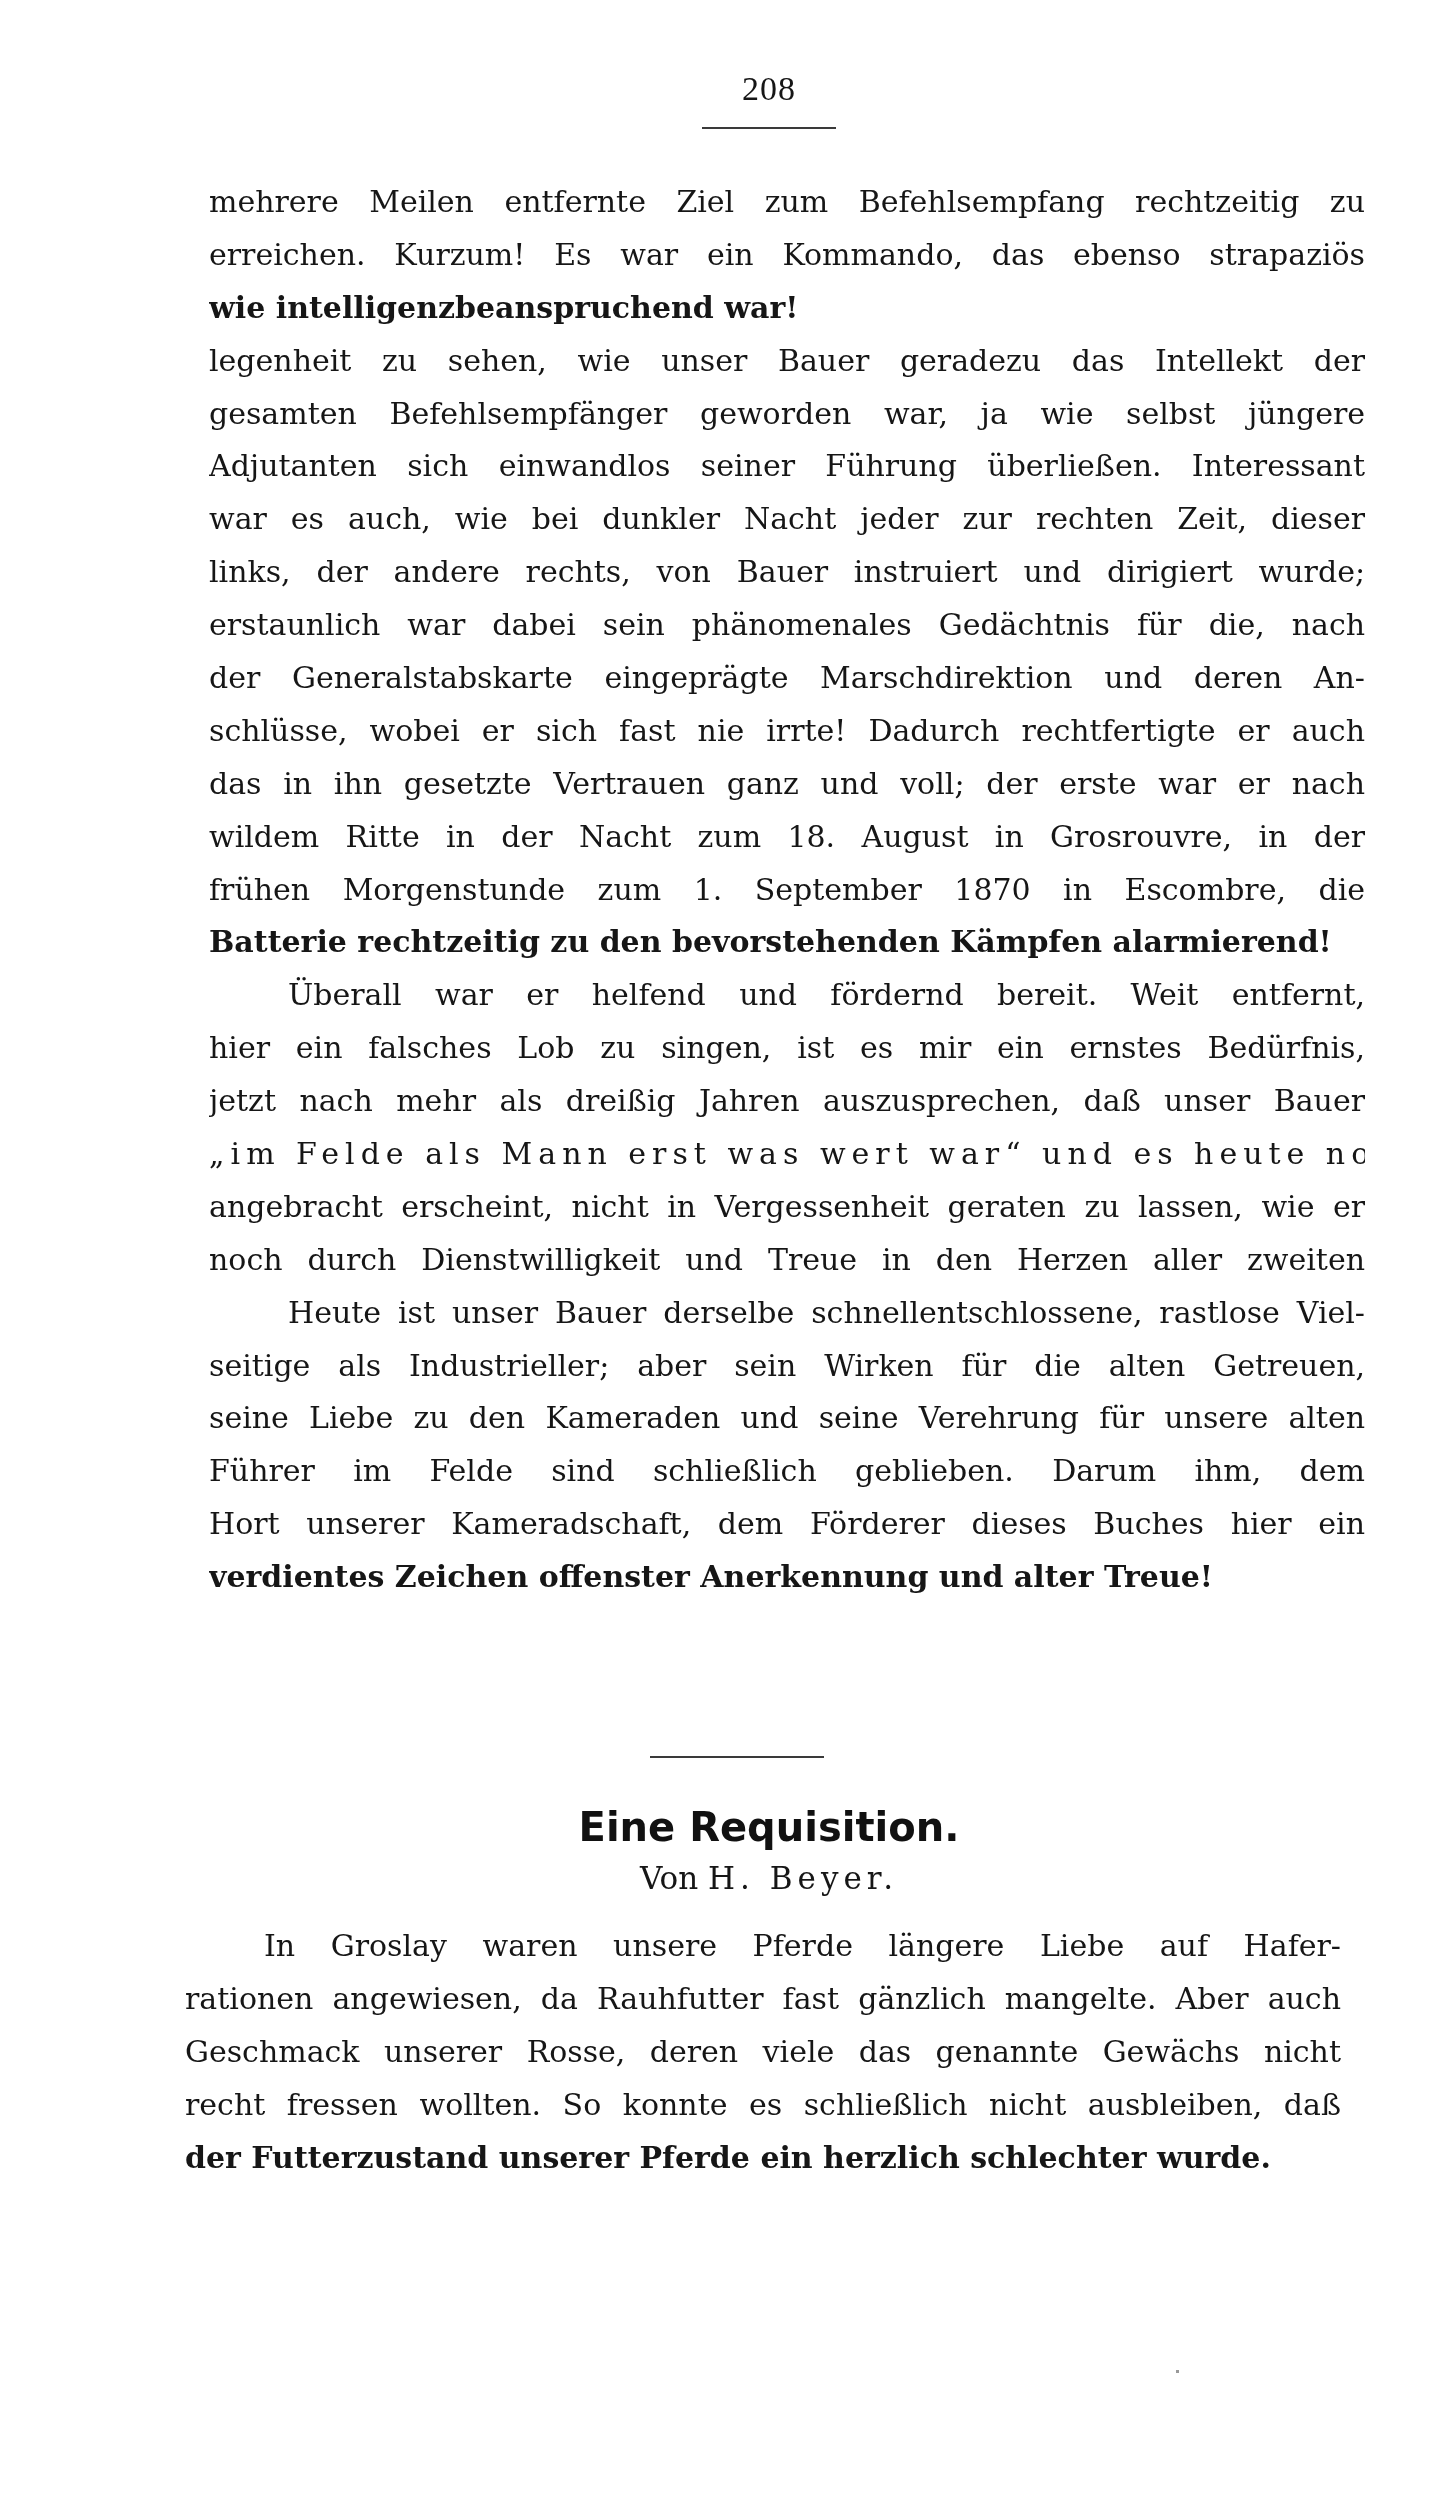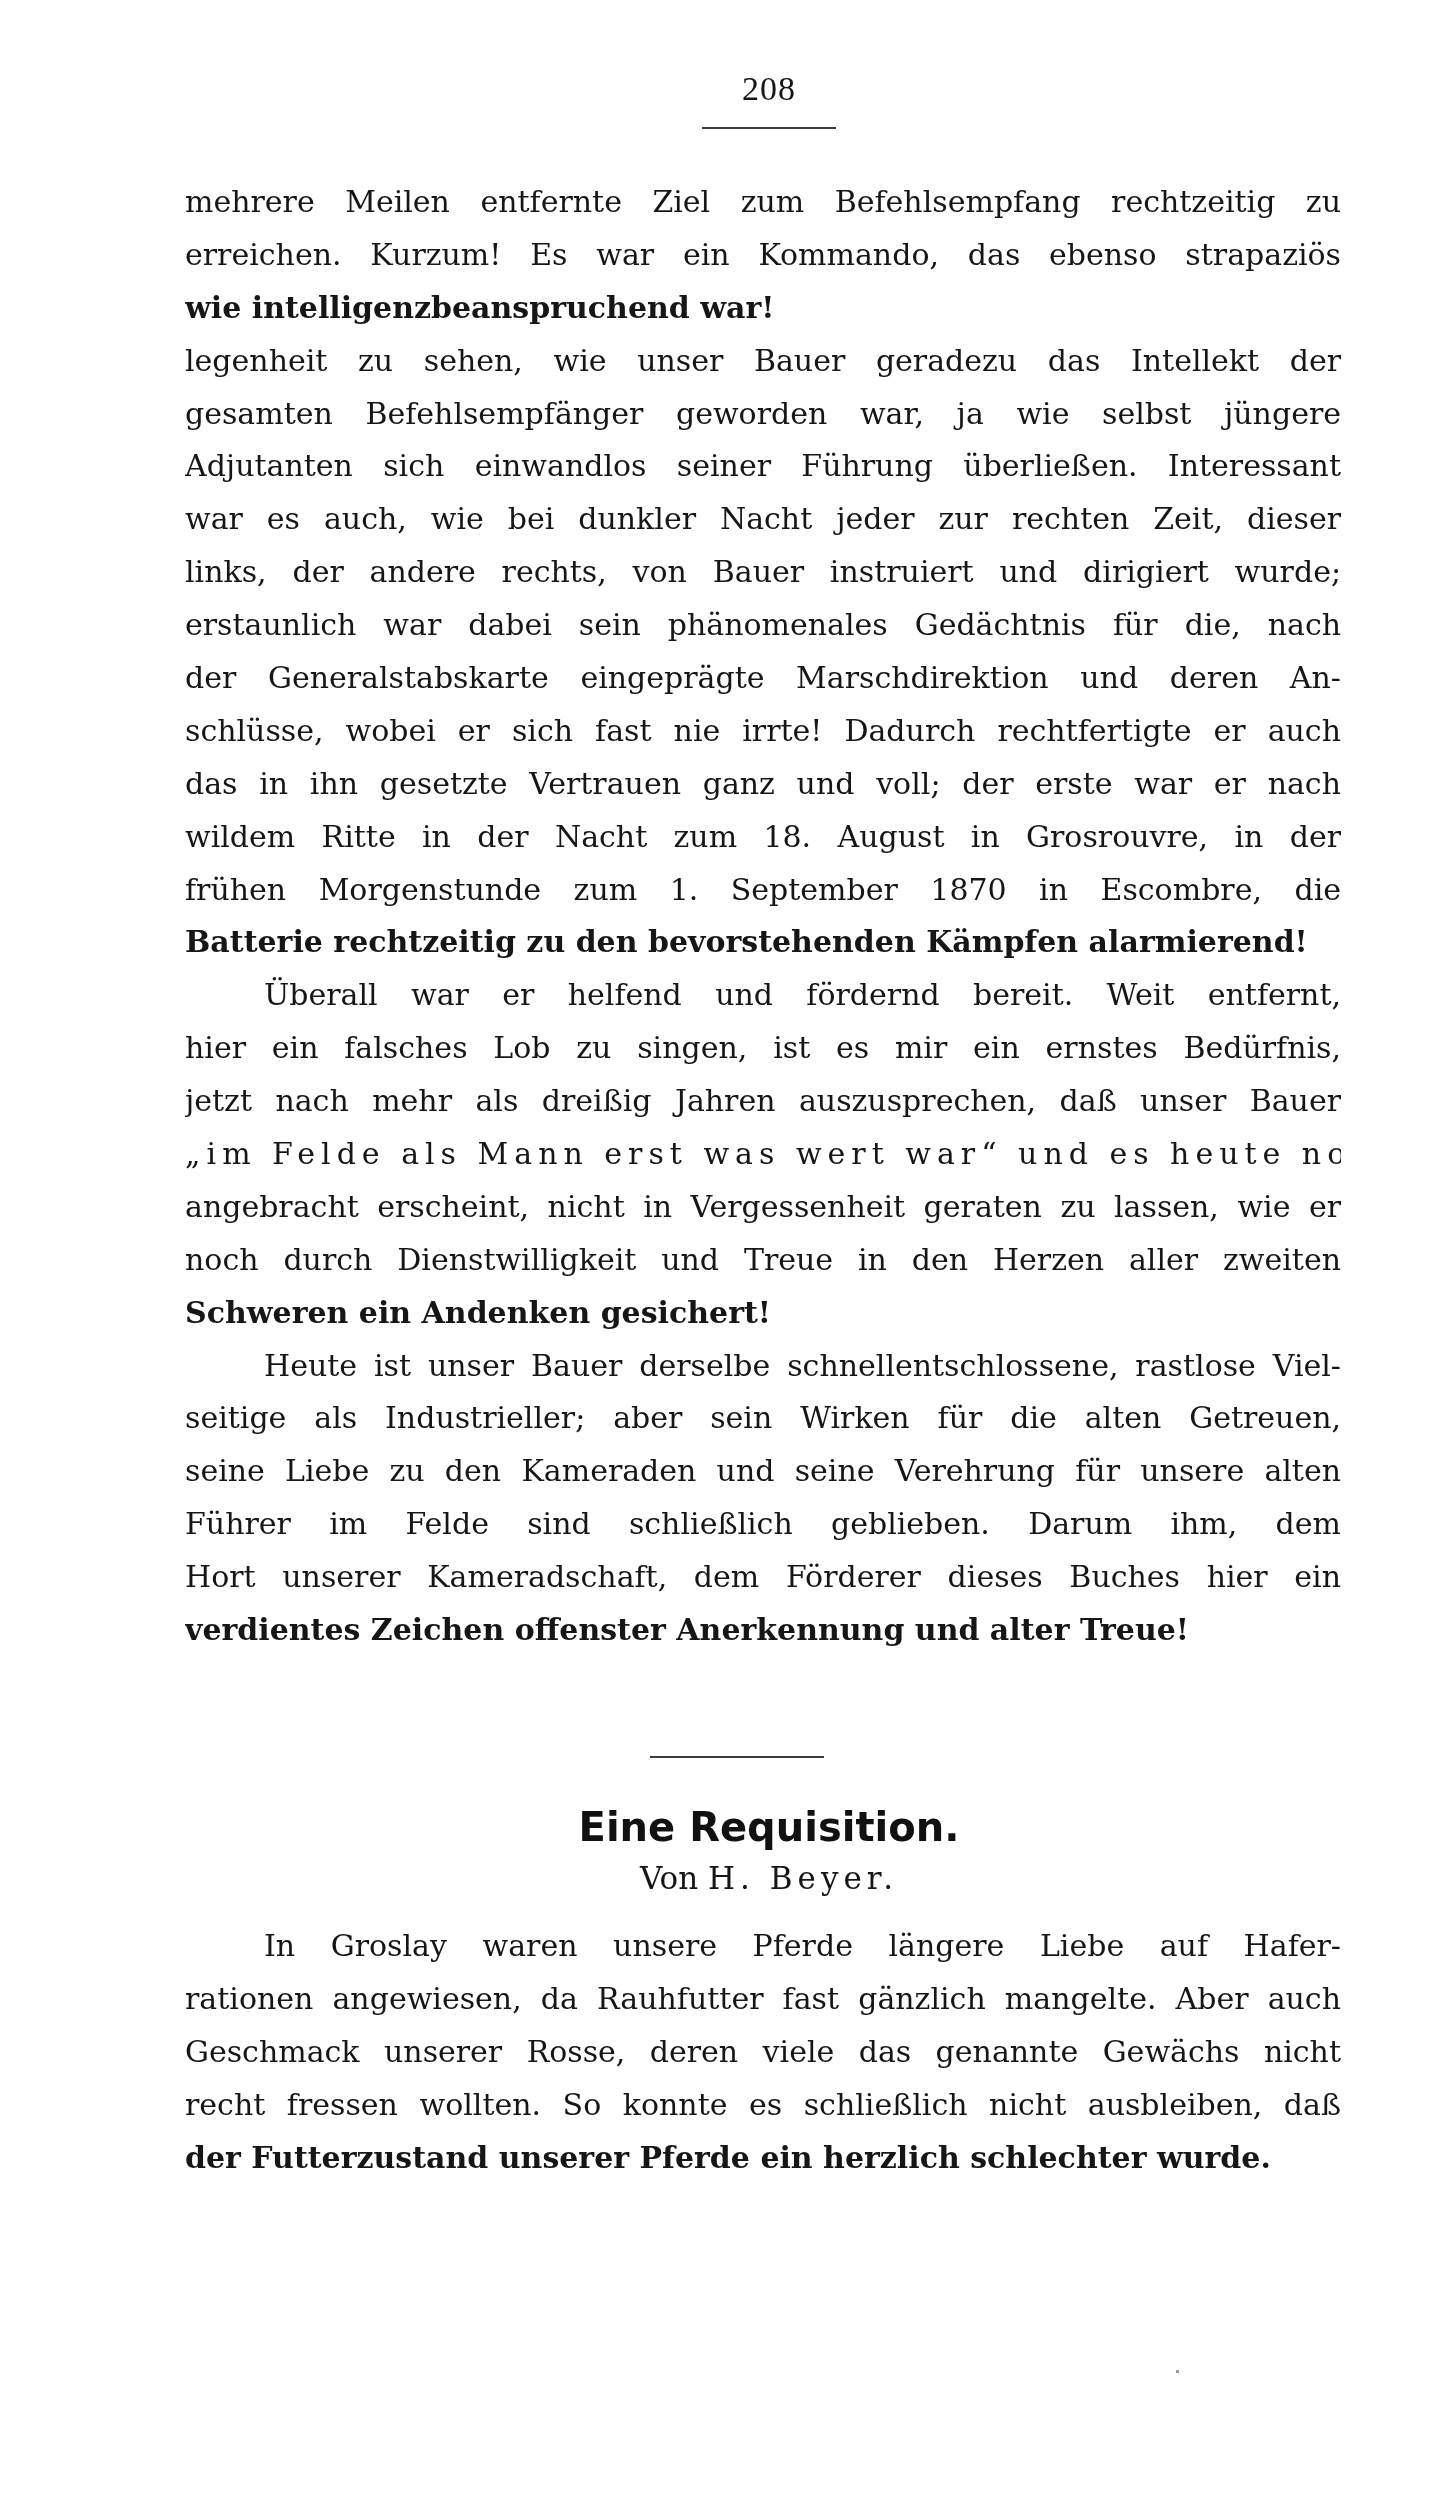--- a/index.html
+++ b/index.html
@@ -24,21 +24,21 @@
   .speck { position: absolute; left: 1176px; top: 2370px; width: 3px; height: 3px; background: #999; }
 </style>
 </head>
 <body>
 
 <div>
 
   <div class="page-number">208</div>
   <div class="rule top"></div>
 
-  <div class="text-block" style="top:176px;">
+  <div class="text-block" style="top:176px;margin-left:24px;">
     <div class="line">mehrere Meilen entfernte Ziel zum Befehlsempfang rechtzeitig zu</div>
     <div class="line">erreichen. Kurzum! Es war ein Kommando, das ebenso strapaziös</div>
     <div class="line last">wie intelligenzbeanspruchend war!</div>
     <div class="line">legenheit zu sehen, wie unser Bauer geradezu das Intellekt der</div>
     <div class="line">gesamten Befehlsempfänger geworden war, ja wie selbst jüngere</div>
     <div class="line">Adjutanten sich einwandlos seiner Führung überließen. Interessant</div>
     <div class="line">war es auch, wie bei dunkler Nacht jeder zur rechten Zeit, dieser</div>
     <div class="line">links, der andere rechts, von Bauer instruiert und dirigiert wurde;</div>
     <div class="line">erstaunlich war dabei sein phänomenales Gedächtnis für die, nach</div>
     <div class="line">der Generalstabskarte eingeprägte Marschdirektion und deren An-</div>
@@ -46,21 +46,20 @@
     <div class="line">das in ihn gesetzte Vertrauen ganz und voll; der erste war er nach</div>
     <div class="line">wildem Ritte in der Nacht zum 18. August in Grosrouvre, in der</div>
     <div class="line">frühen Morgenstunde zum 1. September 1870 in Escombre, die</div>
     <div class="line last">Batterie rechtzeitig zu den bevorstehenden Kämpfen alarmierend!</div>
     <div class="line indent">Überall war er helfend und fördernd bereit. Weit entfernt,</div>
     <div class="line">hier ein falsches Lob zu singen, ist es mir ein ernstes Bedürfnis,</div>
     <div class="line">jetzt nach mehr als dreißig Jahren auszusprechen, daß unser Bauer</div>
     <div class="line spaced">„im Felde als Mann erst was wert war“ und es heute noch</div>
     <div class="line">angebracht erscheint, nicht in Vergessenheit geraten zu lassen, wie er</div>
     <div class="line">noch durch Dienstwilligkeit und Treue in den Herzen aller zweiten</div>
-    <div class="line last">Schweren ein Andenken gesichert!</div>
     <div class="line indent">Heute ist unser Bauer derselbe schnellentschlossene, rastlose Viel-</div>
     <div class="line">seitige als Industrieller; aber sein Wirken für die alten Getreuen,</div>
     <div class="line">seine Liebe zu den Kameraden und seine Verehrung für unsere alten</div>
     <div class="line">Führer im Felde sind schließlich geblieben. Darum ihm, dem</div>
     <div class="line">Hort unserer Kameradschaft, dem Förderer dieses Buches hier ein</div>
     <div class="line last">verdientes Zeichen offenster Anerkennung und alter Treue!</div>
   </div>
 
   <div class="rule mid"></div>
 

